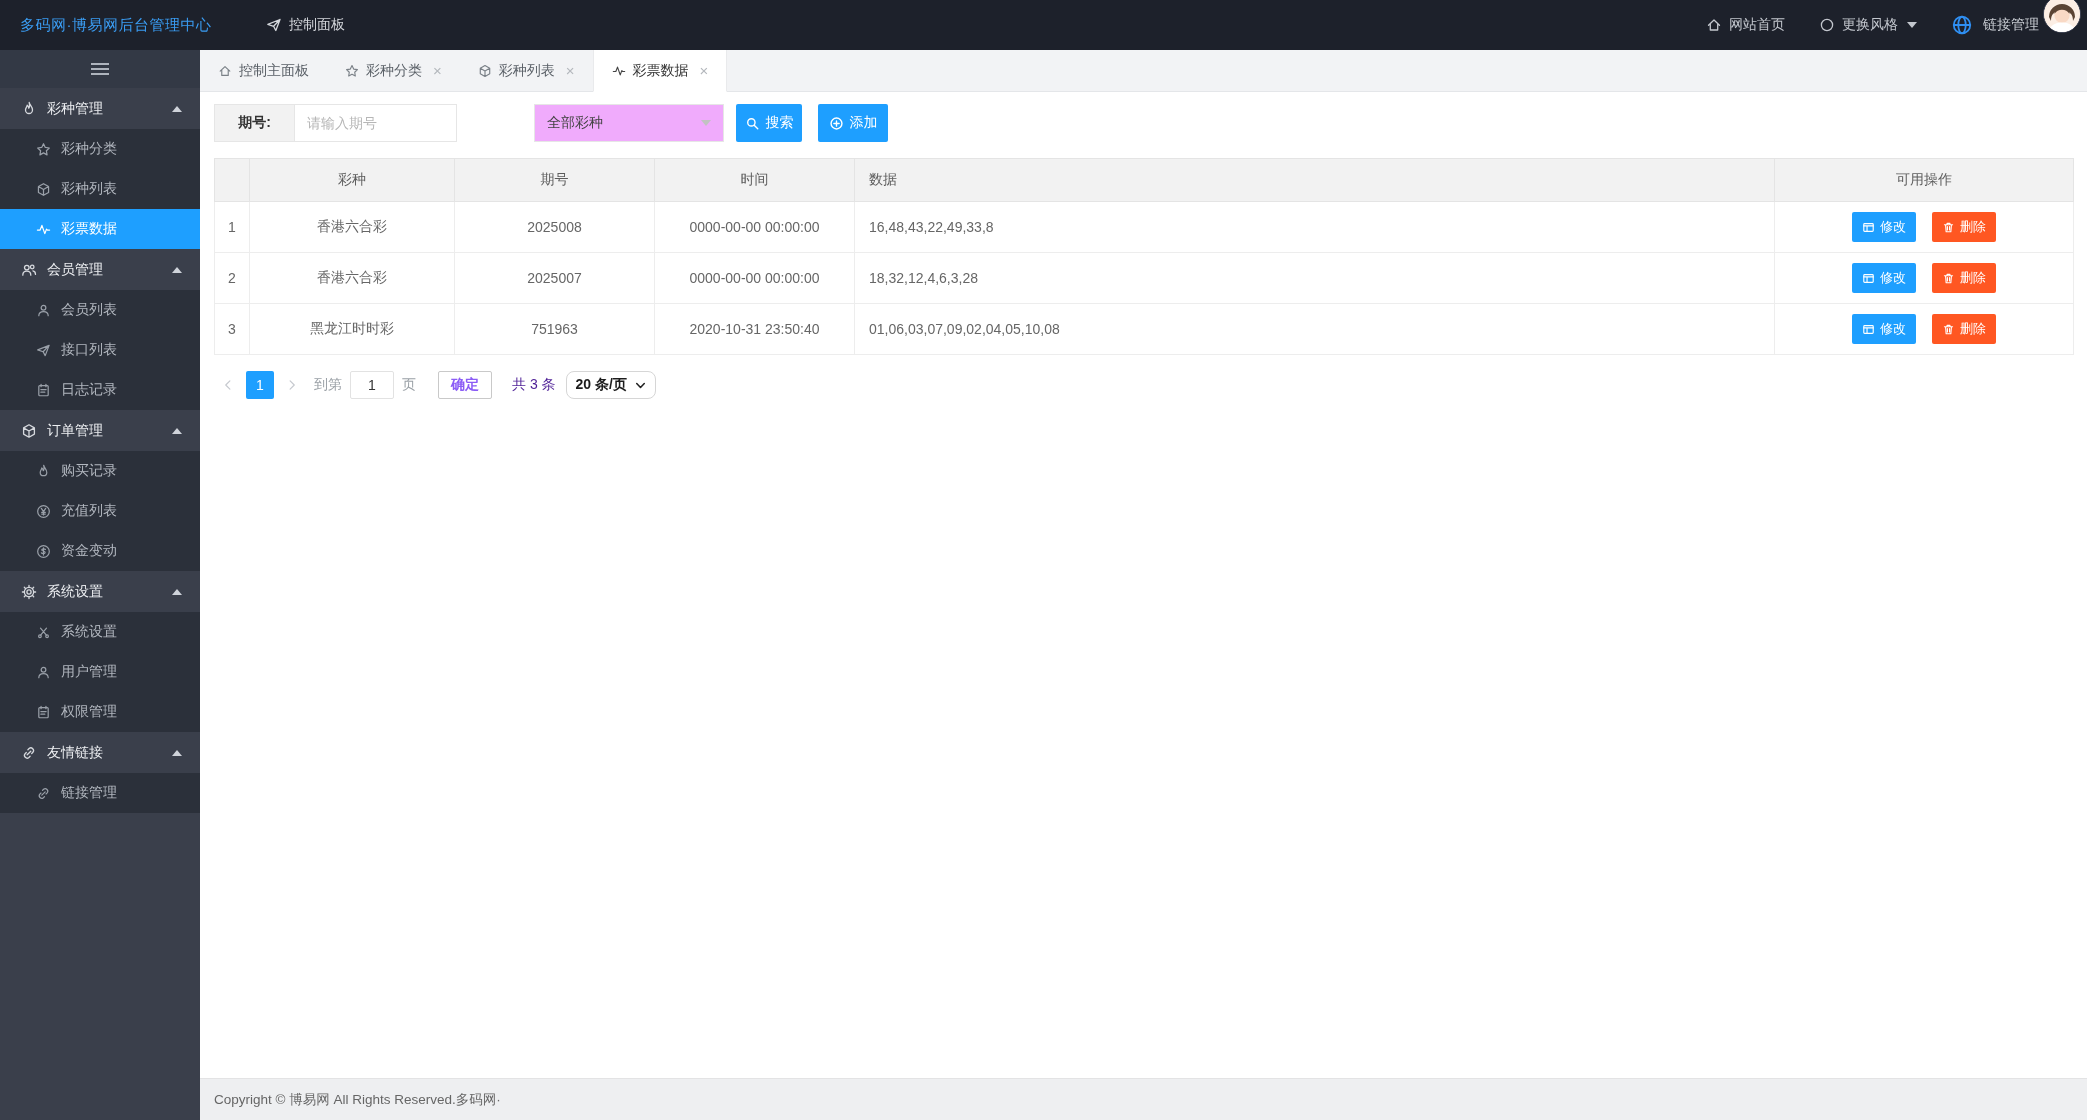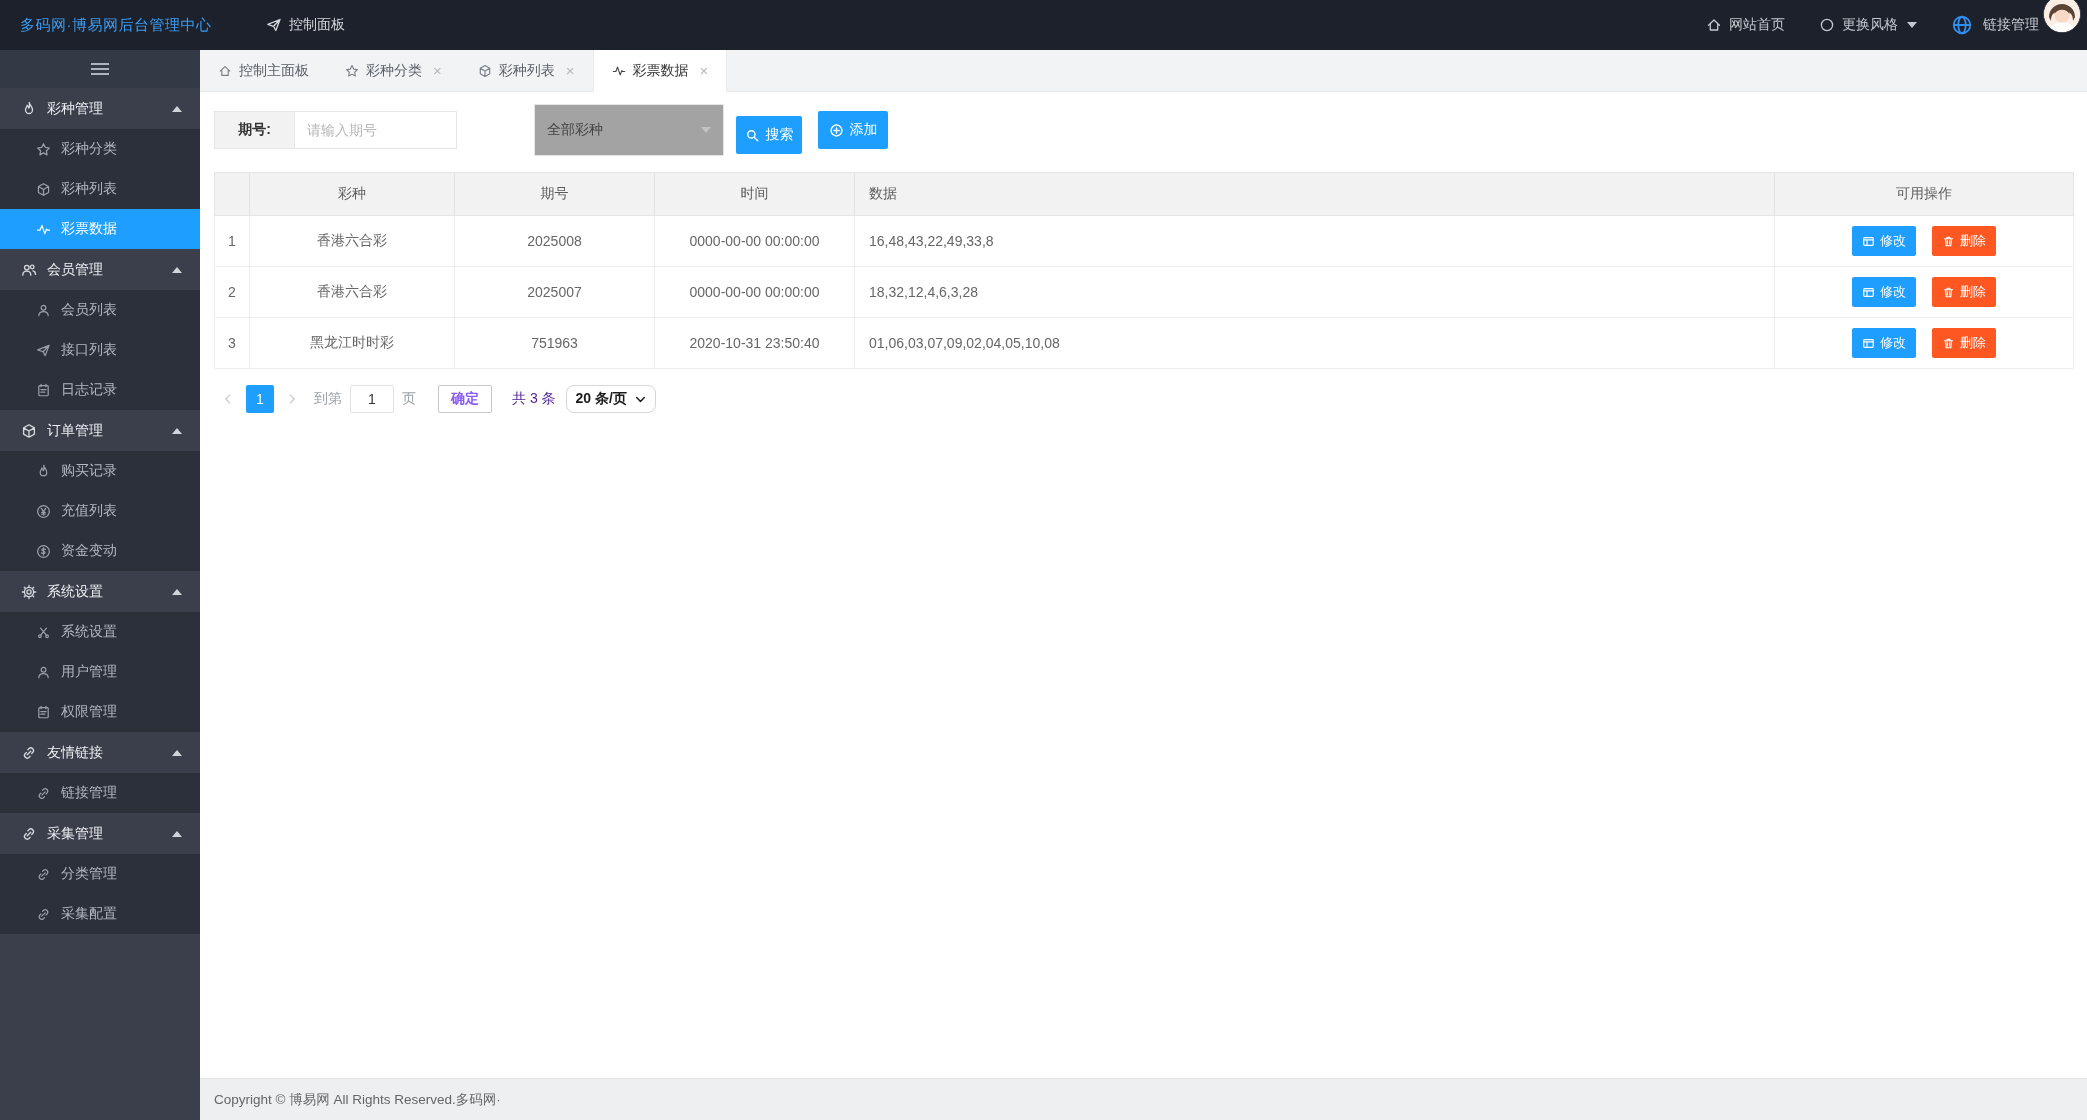--- a/index.html
+++ b/index.html
@@ -44,25 +44,25 @@
   .tab.active .ic { color:#444; }
 
   .page { flex:1; padding:12px 13px 0 14px; background:#fff; min-height:0; }
 
   
   .filter { display:flex; align-items:center; margin-bottom:16px; }
   .igroup { display:flex; height:38px; }
   .igroup .lbl { width:80px; background:#f2f2f2; border:1px solid #e6e6e6; border-right:none; display:flex; align-items:center; justify-content:center; color:#333; font-weight:700; }
   .igroup input { width:163px; border:1px solid #e6e6e6; padding:0 12px; font-size:14px; color:#333; outline:none; font-family:inherit; }
   .igroup input::placeholder { color:#b6b6b6; }
-  .selectbox { width:190px; height:52px; border:1px solid #e6e6e6; margin-left:77px; display:flex; align-items:center; padding:0 12px; color:#444; position:relative; cursor:pointer; background:#a3a3a3; }
+  .selectbox { width:190px; height:38px; border:1px solid #e6e6e6; margin-left:77px; display:flex; align-items:center; padding:0 12px; color:#444; position:relative; cursor:pointer; background:#f0abfc; }
   .selectbox .tri { position:absolute; right:12px; width:0; height:0; border-left:5px solid transparent; border-right:5px solid transparent; border-top:6px solid #c2c2c2; }
   .btn { display:inline-flex; align-items:center; justify-content:center; gap:6px; height:38px; border:none; border-radius:2px; background:#1E9FFF; color:#fff; font-size:14px; cursor:pointer; font-family:inherit; }
   .btn .ic { width:15px; height:15px; stroke-width:1.5; }
-  .btn-search { width:66px; margin-left:12px;margin-top:10px; }
+  .btn-search { width:66px; margin-left:12px; }
   .btn-add { width:70px; margin-left:16px; }
 
   
   table.grid { width:100%; border-collapse:collapse; table-layout:fixed; }
   .grid th { height:43px; background:#f2f2f2; border:1px solid #e4e4e4; color:#5c5c5c; font-weight:400; font-size:14px; }
   .grid td { height:51px; border:1px solid #ededed; color:#666; font-size:14px; text-align:center; background:#fff; }
   .grid th.left, .grid td.left { text-align:left; padding-left:14px; }
   .cellbtn { display:inline-flex; align-items:center; gap:5px; height:30px; padding:0 10px; border:none; border-radius:2px; color:#fff; font-size:13px; cursor:pointer; margin:0 6px; font-family:inherit; }
   .cb-edit { background:#1E9FFF; }
   .cb-del { background:#FF5722; }
@@ -358,43 +358,20 @@
         <div class="submenu">
           <div class="menu-child">
             <svg class="ic">
                 <use href="#i-link"></use>
               </svg>
             <span>链接管理</span>
           </div>
         </div>
       </div>
 
-      <div>
-        <div class="menu-parent">
-          <svg class="ic">
-              <use href="#i-link"></use>
-            </svg>
-          <span>采集管理</span>
-          <i class="caret-up"></i>
-        </div>
-        <div class="submenu">
-          <div class="menu-child">
-            <svg class="ic">
-                <use href="#i-link"></use>
-              </svg>
-            <span>分类管理</span>
-          </div>
-          <div class="menu-child">
-            <svg class="ic">
-                <use href="#i-link"></use>
-              </svg>
-            <span>采集配置</span>
-          </div>
-        </div>
-      </div>
     </aside>
 
     <section class="content">
       <div class="tabbar">
         <div class="tab">
           <svg class="ic">
               <use href="#i-home"></use>
             </svg>
           <span>控制主面板</span>
         </div>

